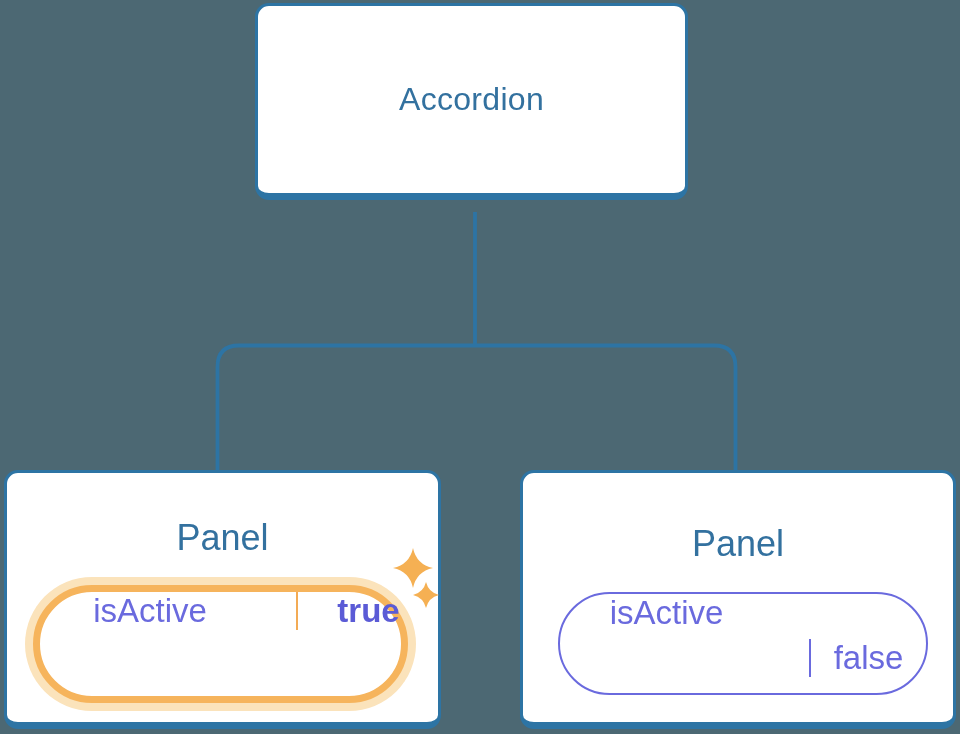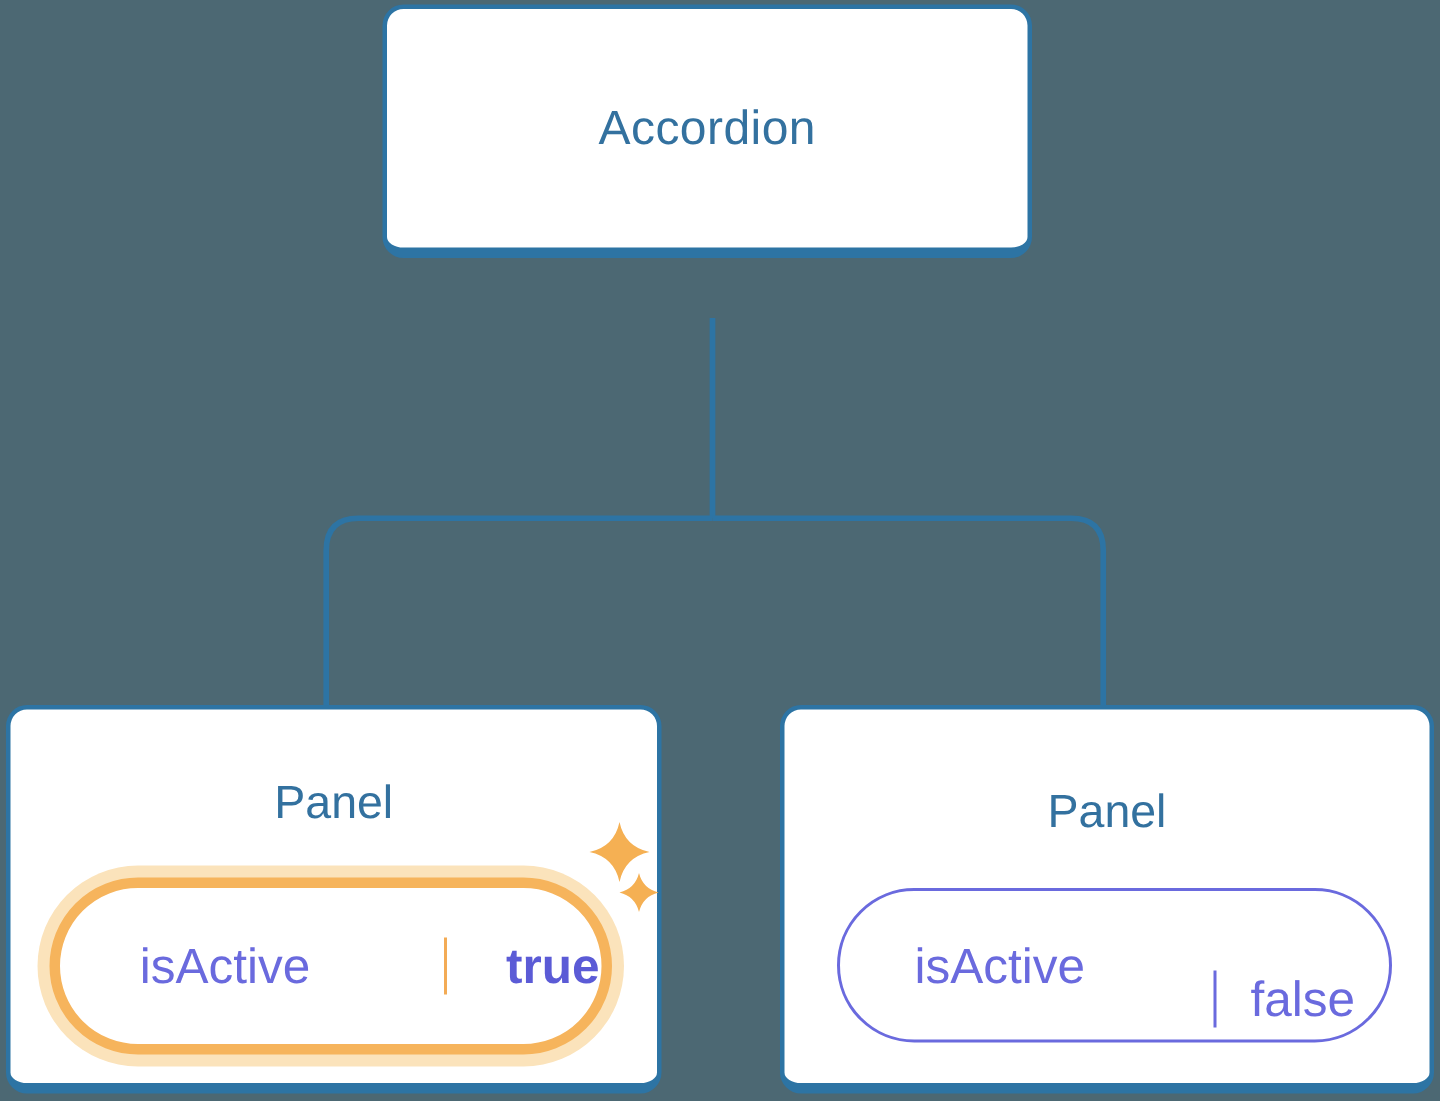--- a/index.html
+++ b/index.html
@@ -27,21 +27,21 @@
     position: absolute;
     background: #ffffff;
     border: 3px solid var(--box-border, #2d74a4);
     border-bottom-width: 7px;
     border-radius: 14px;
     box-sizing: border-box;
     z-index: 1;
   }
   .root-box {
     left: 255px; top: 3px;
-    width: 433px; height: 169px;
+    width: 433px; height: 197px;
     display: flex;
     align-items: center;
     justify-content: center;
   }
   .node-label {
     font-size: 32px;
     font-weight: 500;
     color: var(--node-label, #33719f);
     letter-spacing: 0.3px;
   }
@@ -49,29 +49,29 @@
     top: 470px;
     width: 437px; height: 259px;
   }
   .panel-left  { left: 4px; }
   .panel-right { left: 520px; width: 436px; }
   .panel-title {
     position: absolute;
     left: 0; top: 44px;
     width: 100%;
     text-align: center;
-    font-size: 31px;
+    font-size: 36px;
     font-weight: 500;
     color: var(--node-label, #33719f);
   }
   .panel-right .panel-title { top: 50px; }
   .pill {
     position: absolute;
     display: flex;
-    align-items: center;
+    align-items: flex-start;
     background: #ffffff;
     box-sizing: border-box;
     gap: 36px;
   }
   .pill-active {
     left: 26px; top: 112px;
     width: 375px; height: 118px;
     border: 7px solid var(--highlight-ring, #f6b45c);
     border-radius: 62px;
     box-shadow: 0 0 0 8px var(--highlight-glow, #fbe3bb);

